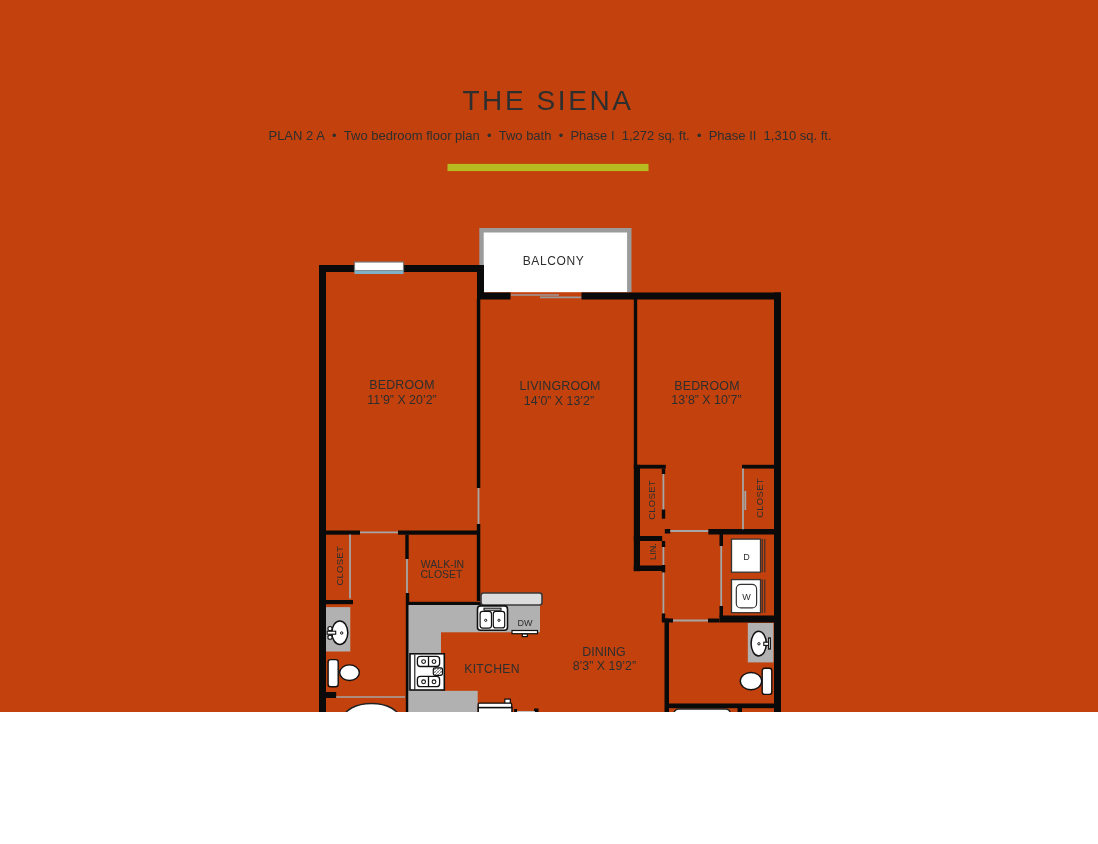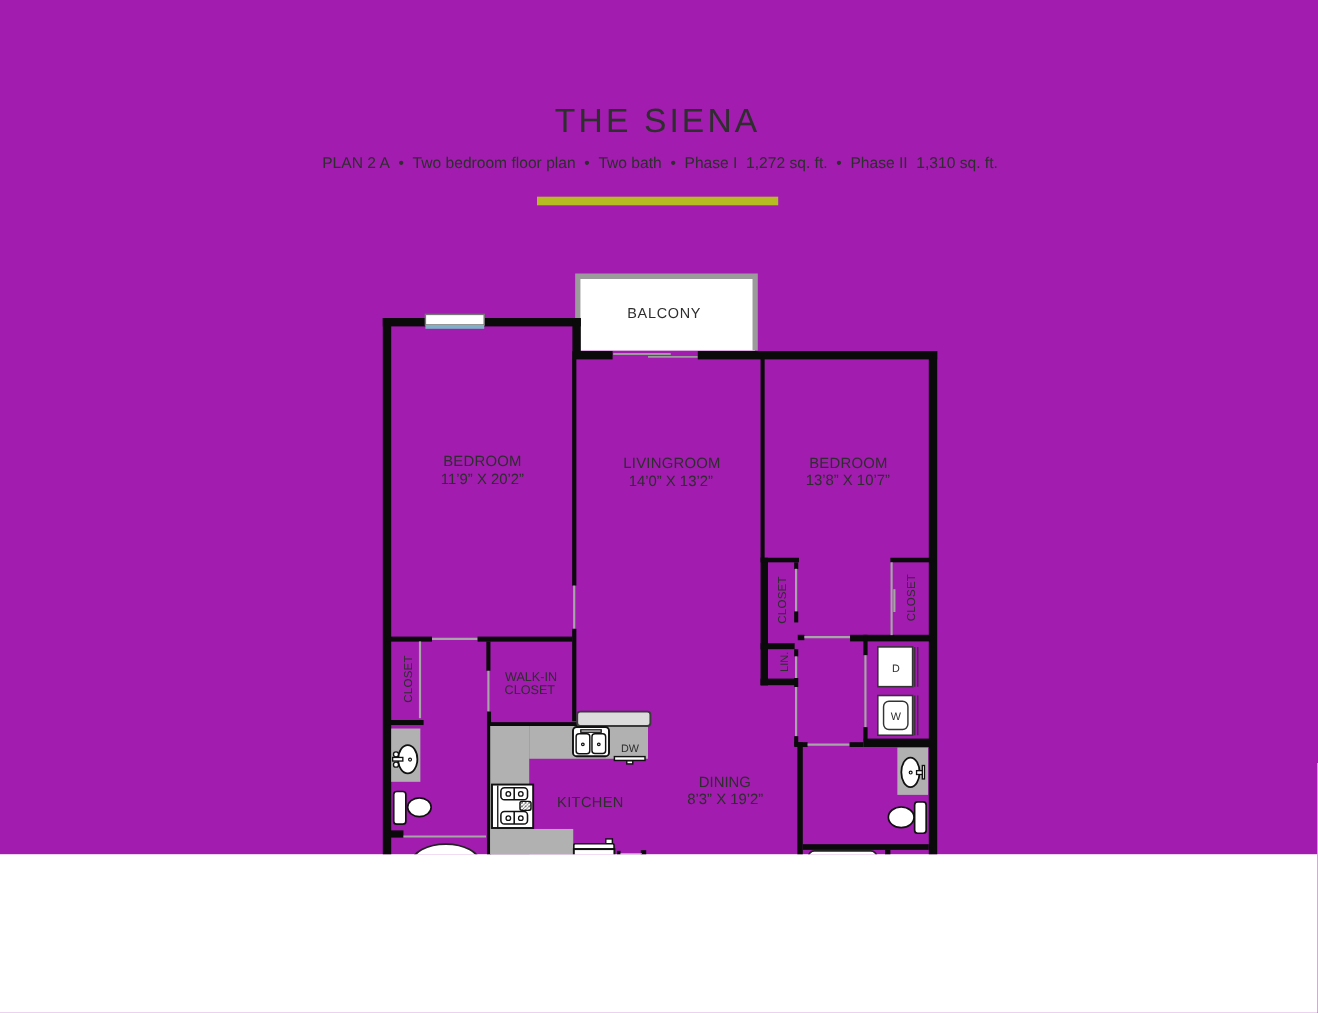--- a/index.html
+++ b/index.html
@@ -1,16 +1,16 @@
 <!DOCTYPE html>
 <html><head>
 <meta charset="utf-8">
 <style>
   html,body{margin:0;padding:0;background:#ffffff;}
-  #page{position:relative;width:1098px;height:712px;background:#a21caf;overflow:hidden;
+  #page{position:relative;width:1098px;height:712px;background:#c2410c;overflow:hidden;
         font-family:"Liberation Sans", sans-serif;}
   svg{position:absolute;left:0;top:0;}
   text{font-family:"Liberation Sans", sans-serif;fill:#2e2e2e;}
 </style>
 </head>
 <body>
 <div id="page">
 <svg width="1098" height="844" viewBox="0 0 1098 844">
   <defs>
     <pattern id="hatch" width="3" height="3" patternUnits="userSpaceOnUse">

